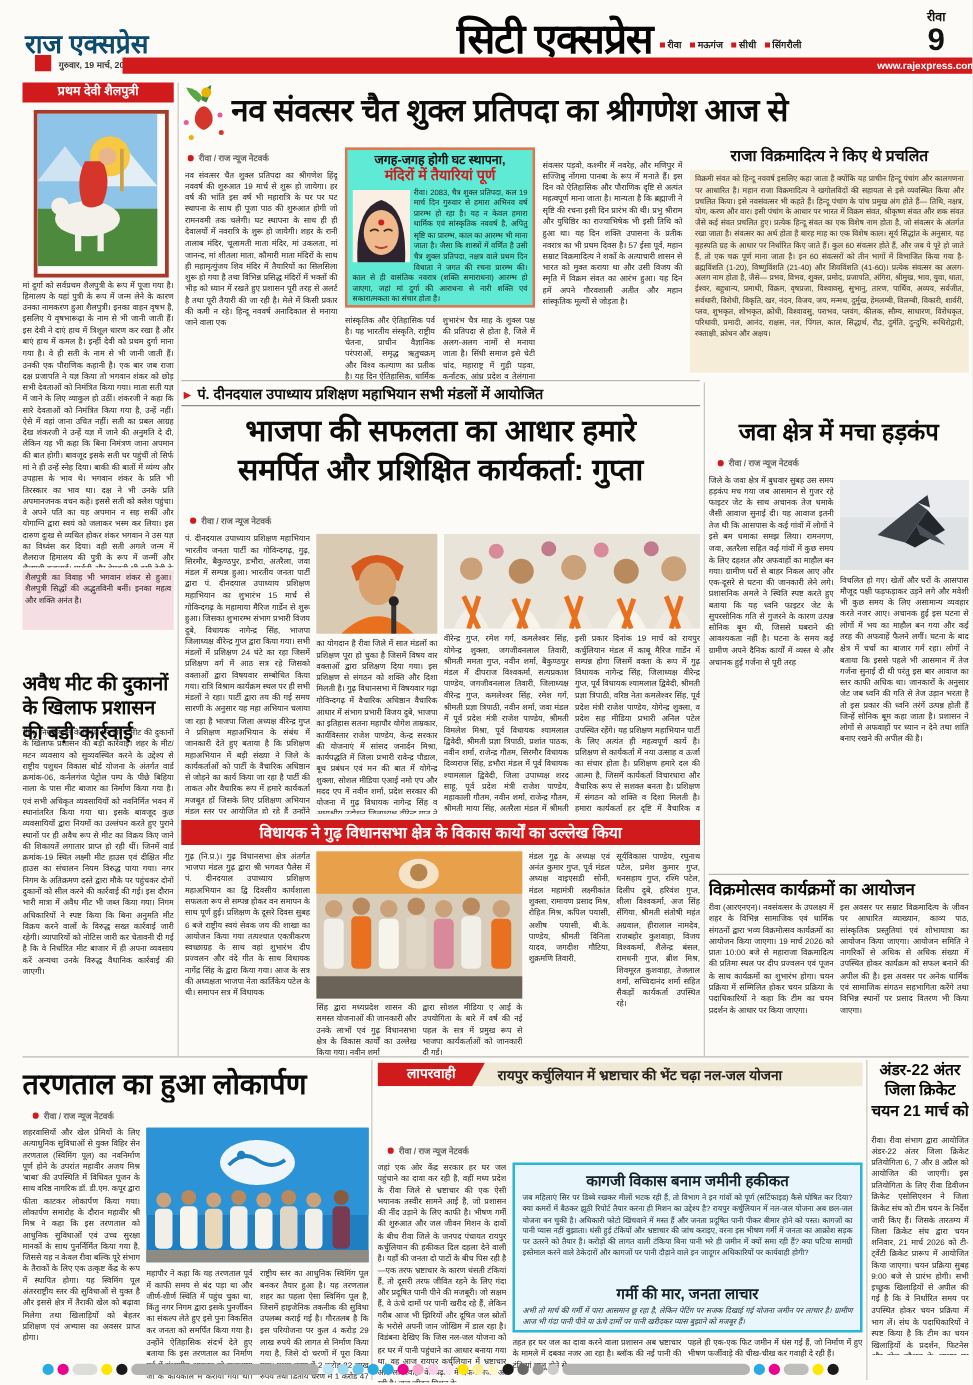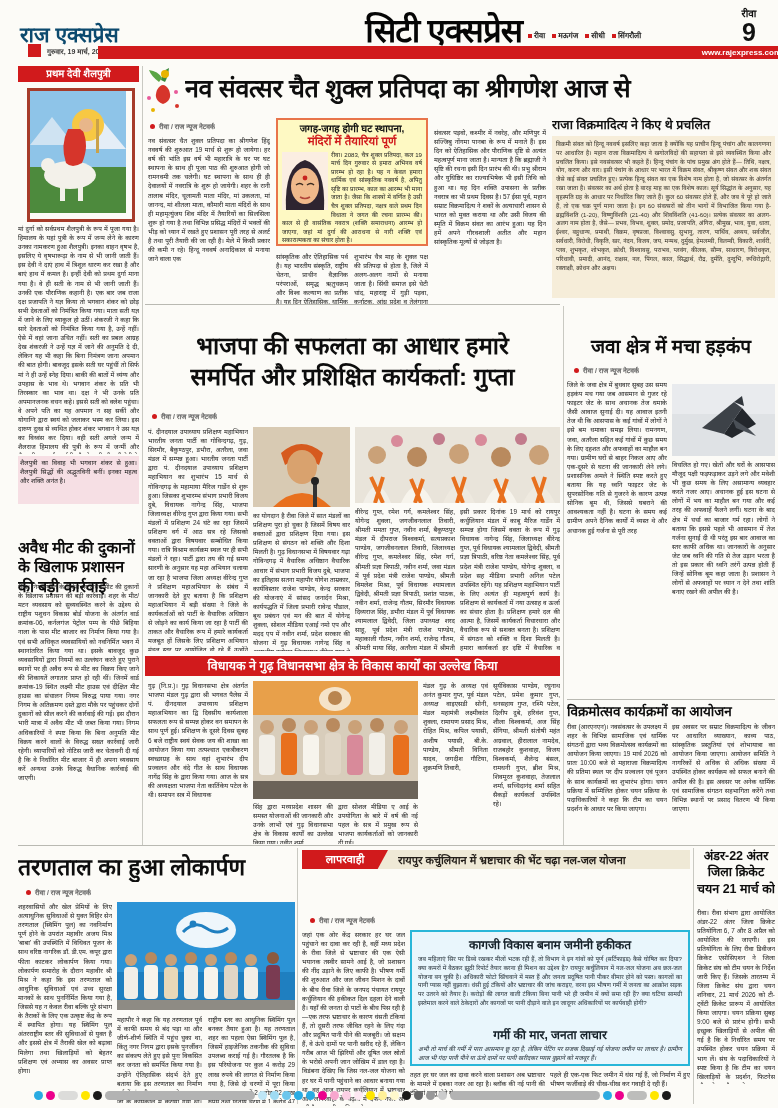--- a/index.html
+++ b/index.html
@@ -28,29 +28,29 @@
   .s-img{left:27px;top:88px;width:102px;height:128px;border:3px solid #a63b2a;}
   .s-devi-txt{left:18px;top:224px;width:121px;height:230px;}
   .s-devi-hl{left:18px;top:456px;width:121px;height:48px;background:#f6dfe4;padding:2px;box-sizing:border-box;}
   .s-meat-h{left:18px;top:538px;width:121px;height:62px;font-size:15.5px;line-height:1.25;}
   .s-meat-t{left:18px;top:582px;width:121px;height:262px;}
   
   .l-kalash{left:143px;top:62px;width:40px;height:54px;}
   .l-head{left:185px;top:70px;width:590px;font-size:25px;letter-spacing:-0.3px;white-space:nowrap;}
   .l-byline{left:150px;top:122px;}
   .l-col1{left:148px;top:136px;width:122px;height:166px;}
-  .l-box{left:276px;top:118px;width:152px;height:128px;border:2px solid #e8744a;background:#fef9c3;box-sizing:border-box;padding:3px 4px;overflow:hidden;}
+  .l-box{left:276px;top:118px;width:152px;height:128px;border:2px solid #e8744a;background:#5eead4;box-sizing:border-box;padding:3px 4px;overflow:hidden;}
   .l-box .t1{font-size:10px;font-weight:800;color:#111;text-align:center;line-height:1.2;}
   .l-box .t2{font-size:11.5px;font-weight:800;color:#d11a1c;text-align:center;line-height:1.2;margin-bottom:2px;}
   .l-box .bb{font-size:6.1px;line-height:1.4;text-align:justify;color:#1d1d1d;}
   .l-box .durga{float:left;width:46px;height:58px;margin:1px 3px 1px 0;}
   .l-col2a{left:276px;top:252px;width:72px;height:52px;}
   .l-col2b{left:354px;top:252px;width:74px;height:52px;}
   .l-col3{left:434px;top:128px;width:112px;height:176px;}
-  .l-sbt{left:552px;top:116px;width:223px;font-size:12.5px;font-weight:800;color:#111;}
+  .l-sbt{left:552px;top:116px;width:223px;font-size:12.5px;font-weight:800;color:#111;text-align:center;}
   .l-sbb{left:552px;top:136px;width:223px;height:162px;background:#f6edd9;padding:4px;box-sizing:border-box;font-size:6.1px;line-height:1.45;text-align:justify;color:#332f26;overflow:hidden;position:absolute;}
   
   .b-kick{left:145px;top:307px;width:415px;height:17px;font-size:11.5px;font-weight:800;color:#111;border-bottom:1px solid #8a8a8a;white-space:nowrap;overflow:hidden;}
   .b-kick .arr{color:#d11a1c;font-size:10px;margin-right:3px;}
   .b-head{left:145px;top:330px;width:415px;font-size:24px;line-height:1.3;text-align:center;}
   .b-byline{left:152px;top:412px;}
   .b-c1{left:148px;top:427px;width:100px;height:224px;}
   .b-p1{left:253px;top:427px;width:97px;height:80px;}
   .b-c2{left:253px;top:511px;width:97px;height:140px;}
   .b-p2{left:355px;top:427px;width:205px;height:76px;}
@@ -186,20 +186,21 @@
       </svg>
       <span>रीवा। 2083, चैत्र शुक्ल प्रतिपदा, कल 19 मार्च दिन गुरुवार से हमारा अभिनव वर्ष प्रारम्भ हो रहा है। यह न केवल हमारा धार्मिक एवं सांस्कृतिक नववर्ष है, अपितु सृष्टि का प्रारम्भ, काल का आरम्भ भी माना जाता है। जैसा कि शास्त्रों में वर्णित है उसी चैत्र शुक्ल प्रतिपदा, नक्षत्र वाले प्रथम दिन विधाता ने जगत की रचना प्रारम्भ की। काल से ही वासंतिक नवरात्र (शक्ति समाराधना) आरम्भ हो जाएगा, जहां मां दुर्गा की आराधना से नारी शक्ति एवं सकारात्मकता का संचार होता है।</span>
     </div>
   </div>
   <div class="txt l-col2a">सांस्कृतिक और ऐतिहासिक पर्व है। यह भारतीय संस्कृति, राष्ट्रीय चेतना, प्राचीन वैज्ञानिक परंपराओं, समृद्ध ऋतुचक्रम् और विश्व कल्याण का प्रतीक है। यह दिन ऐतिहासिक, धार्मिक और आध्यात्मिक रूप से महत्वपूर्ण है। हिन्दू नववर्ष का</div>
   <div class="txt l-col2b">शुभारंभ चैत्र माह के शुक्ल पक्ष की प्रतिपदा से होता है, जिले में अलग-अलग नामों से मनाया जाता है। सिंधी समाज इसे चेटी चांद, महाराष्ट्र में गुड़ी पड़वा, कर्नाटक, आंध्र प्रदेश व तेलंगाना में उगादि, गोवा और</div>
   <div class="txt l-col3">संवत्सर पड़वो, कश्मीर में नवरेह, और मणिपुर में सज्जिबु नोंगमा पानबा के रूप में मनाते हैं। इस दिन को ऐतिहासिक और पौराणिक दृष्टि से अत्यंत महत्वपूर्ण माना जाता है। मान्यता है कि ब्रह्माजी ने सृष्टि की रचना इसी दिन प्रारंभ की थी। प्रभु श्रीराम और युधिष्ठिर का राज्याभिषेक भी इसी तिथि को हुआ था। यह दिन शक्ति उपासना के प्रतीक नवरात्र का भी प्रथम दिवस है। 57 ईसा पूर्व, महान सम्राट विक्रमादित्य ने शकों के अत्याचारी शासन से भारत को मुक्त कराया था और उसी विजय की स्मृति में विक्रम संवत का आरंभ हुआ। यह दिन हमें अपने गौरवशाली अतीत और महान सांस्कृतिक मूल्यों से जोड़ता है।</div>
   <div class="headline l-sbt">राजा विक्रमादित्य ने किए थे प्रचलित</div>
   <div class="l-sbb">विक्रमी संवत को हिन्दू नववर्ष इसलिए कहा जाता है क्योंकि यह प्राचीन हिन्दू पंचांग और कालगणना पर आधारित है। महान राजा विक्रमादित्य ने खगोलविदों की सहायता से इसे व्यवस्थित किया और प्रचलित किया। इसे नवसंवत्सर भी कहते हैं। हिन्दू पंचांग के पांच प्रमुख अंग होते हैं— तिथि, नक्षत्र, योग, करण और वार। इसी पंचांग के आधार पर भारत में विक्रम संवत, श्रीकृष्ण संवत और शक संवत जैसे कई संवत प्रचलित हुए। प्रत्येक हिन्दू संवत का एक विशेष नाम होता है, जो संवत्सर के अंतर्गत रखा जाता है। संवत्सर का अर्थ होता है बारह माह का एक विशेष काल। सूर्य सिद्धांत के अनुसार, यह बृहस्पति ग्रह के आधार पर निर्धारित किए जाते हैं। कुल 60 संवत्सर होते हैं, और जब ये पूरे हो जाते हैं, तो एक चक्र पूर्ण माना जाता है। इन 60 संवत्सरों को तीन भागों में विभाजित किया गया है- ब्रह्मविंशति (1-20), विष्णुविंशति (21-40) और शिवविंशति (41-60)। प्रत्येक संवत्सर का अलग-अलग नाम होता है, जैसे— प्रभव, विभव, शुक्ल, प्रमोद, प्रजापति, अंगिरा, श्रीमुख, भाव, युवा, धाता, ईश्वर, बहुधान्य, प्रमाथी, विक्रम, वृषप्रजा, विश्वावसु, सुभानु, तारण, पार्थिव, अव्यय, सर्वजीत, सर्वधारी, विरोधी, विकृति, खर, नंदन, विजय, जय, मन्मथ, दुर्मुख, हेमलम्बी, विलम्बी, विकारी, शार्वरी, प्लव, शुभकृत, शोभकृत, क्रोधी, विश्वावसु, पराभव, प्लवंग, कीलक, सौम्य, साधारण, विरोधकृत, परिधावी, प्रमादी, आनंद, राक्षस, नल, पिंगल, काल, सिद्धार्थ, रौद्र, दुर्मति, दुन्दुभि, रूधिरोद्गारी, रक्ताक्षी, क्रोधन और अक्षय।</div>
 
+  <div class="abs b-kick"><span class="arr">►</span><span>पं. दीनदयाल उपाध्याय प्रशिक्षण महाभियान सभी मंडलों में आयोजित</span></div>
   <div class="headline b-head"><span>भाजपा की सफलता का आधार हमारे</span><br><span>समर्पित और प्रशिक्षित कार्यकर्ता: गुप्ता</span></div>
   <div class="byline b-byline"><span class="dot"></span><span>रीवा / राज न्यूज नेटवर्क</span></div>
   <div class="txt b-c1">पं. दीनदयाल उपाध्याय प्रशिक्षण महाभियान भारतीय जनता पार्टी का गोविन्दगढ़, गुढ़, सिरमौर, बैकुण्ठपुर, डभौरा, अतरैला, जवा मंडल में सम्पन्न हुआ। भारतीय जनता पार्टी द्वारा पं. दीनदयाल उपाध्याय प्रशिक्षण महाभियान का शुभारंभ 15 मार्च से गोविन्दगढ़ के महामाया मैरिज गार्डेन से शुरू हुआ। जिसका शुभारम्भ संभाग प्रभारी विजय दुबे, विधायक नागेन्द्र सिंह, भाजपा जिलाध्यक्ष वीरेन्द्र गुप्त द्वारा किया गया। सभी मंडलों में प्रशिक्षण 24 घंटे का रहा जिसमें प्रशिक्षण वर्ग में आठ सत्र रहे जिसको वक्ताओं द्वारा विषयवार सम्बोधित किया गया। रात्रि विश्राम कार्यक्रम स्थल पर ही सभी मंडलों ने रहा। पार्टी द्वारा तय की गई समय सारणी के अनुसार यह महा अभियान चलाया जा रहा है भाजपा जिला अध्यक्ष वीरेन्द्र गुप्त ने प्रशिक्षण महाअभियान के संबंध में जानकारी देते हुए बताया है कि प्रशिक्षण महाअभियान में बड़ी संख्या ने जिले के कार्यकर्ताओं को पार्टी के वैचारिक अधिष्ठान से जोड़ने का कार्य किया जा रहा है पार्टी की ताकत और वैचारिक रूप में हमारे कार्यकर्ता मजबूत हों जिसके लिए प्रशिक्षण अभियान मंडल स्तर पर आयोजित हो रहे हैं उन्होंने कहा कि प्रशिक्षण महा अभियान भाजपा का महत्वपूर्ण अंग है</div>
   <div class="abs b-p1">
     <svg width="97" height="80" viewBox="0 0 97 80">
       <rect width="97" height="80" fill="#cdbfa8"></rect>
       <rect width="97" height="80" fill="#e8dcc4" opacity="0.4"></rect>
       <path d="M28 26 q20 -18 42 0 l-4 12 q-17 -10 -34 0 z" fill="#d65a1e"></path>
       <ellipse cx="49" cy="40" rx="15" ry="17" fill="#d9a26e"></ellipse>
       <path d="M20 80 q29 -28 58 0 z" fill="#e8701e"></path>

